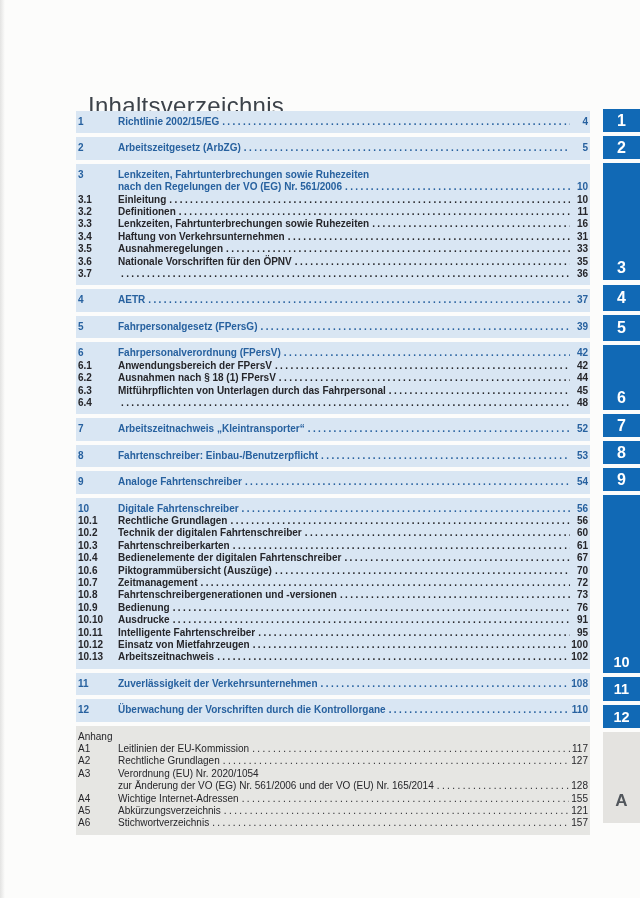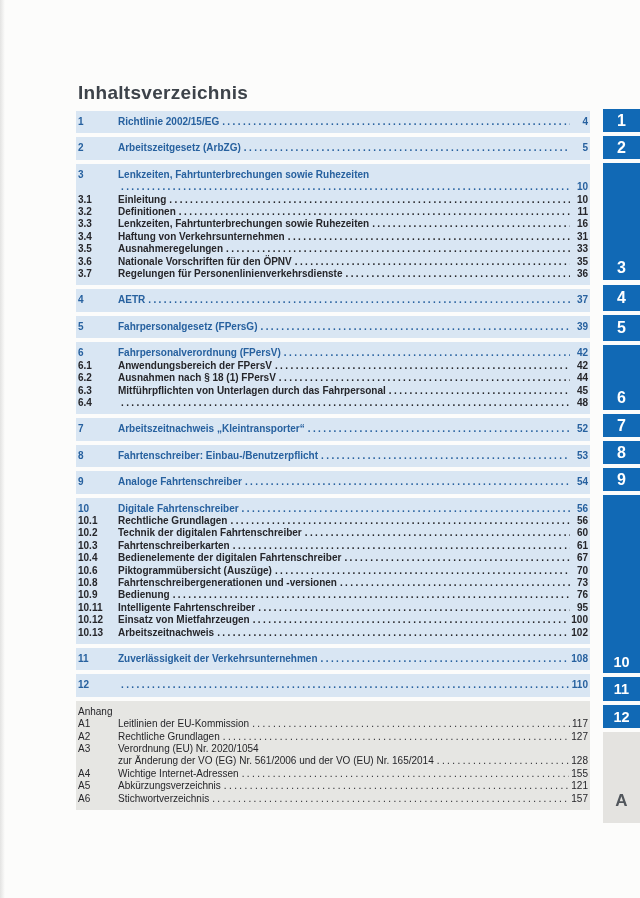--- a/index.html
+++ b/index.html
@@ -6,22 +6,22 @@
   .page {
     position:relative; width:640px; height:898px; overflow:hidden;
     background:#fcfcfb;
     font-family:"Liberation Sans", sans-serif;
   }
   .scan-edge {
     position:absolute; left:0; top:0; bottom:0; width:5px;
     background:linear-gradient(to right, rgba(60,60,60,0.13), rgba(60,60,60,0));
   }
   .page-title {
-    position:absolute; left:78px; top:82px; margin:0;
-    font-size:19px; font-weight:700; letter-spacing:0.3px;
+    position:absolute; left:78px; top:82px; margin:10px;
+    font-size:24px; font-weight:400; letter-spacing:0.3px;
     color:var(--title-text,#3d434a);
   }
   .toc { position:absolute; left:76px; top:111px; width:514px; }
   .block {
     background:var(--row-bg,#d9e6f3);
     padding:5px 2px; margin-bottom:4px;
   }
   .block.gray { background:var(--gray-bg,#e6e6e3); }
   .row {
     display:flex; align-items:baseline;
@@ -78,20 +78,21 @@
           <span class="pg">5</span>
         </div>
       </div>
       <div class="block">
         <div class="row chapter">
           <span class="num">3</span>
           <span class="ttl">Lenkzeiten, Fahrtunterbrechungen sowie Ruhezeiten</span>
         </div>
         <div class="row chapter">
           <span class="num"></span>
+          <span class="ttl">nach den Regelungen der VO (EG) Nr. 561/2006</span>
           <span class="lead"></span>
           <span class="pg">10</span>
         </div>
         <div class="row normal">
           <span class="num">3.1</span>
           <span class="ttl">Einleitung</span>
           <span class="lead"></span>
           <span class="pg">10</span>
         </div>
         <div class="row normal">
@@ -119,21 +120,20 @@
           <span class="pg">33</span>
         </div>
         <div class="row normal">
           <span class="num">3.6</span>
           <span class="ttl">Nationale Vorschriften für den ÖPNV</span>
           <span class="lead"></span>
           <span class="pg">35</span>
         </div>
         <div class="row normal">
           <span class="num">3.7</span>
-          <span class="ttl">Regelungen für Personenlinienverkehrsdienste</span>
           <span class="lead"></span>
           <span class="pg">36</span>
         </div>
       </div>
       <div class="block">
         <div class="row chapter">
           <span class="num">4</span>
           <span class="ttl">AETR</span>
           <span class="lead"></span>
           <span class="pg">37</span>
@@ -233,32 +233,44 @@
           <span class="lead"></span>
           <span class="pg">67</span>
         </div>
         <div class="row normal">
           <span class="num">10.6</span>
           <span class="ttl">Piktogrammübersicht (Auszüge)</span>
           <span class="lead"></span>
           <span class="pg">70</span>
         </div>
         <div class="row normal">
+          <span class="num">10.7</span>
+          <span class="ttl">Zeitmanagement</span>
+          <span class="lead"></span>
+          <span class="pg">72</span>
+        </div>
+        <div class="row normal">
           <span class="num">10.8</span>
           <span class="ttl">Fahrtenschreibergenerationen und -versionen</span>
           <span class="lead"></span>
           <span class="pg">73</span>
         </div>
         <div class="row normal">
           <span class="num">10.9</span>
           <span class="ttl">Bedienung</span>
           <span class="lead"></span>
           <span class="pg">76</span>
         </div>
         <div class="row normal">
+          <span class="num">10.10</span>
+          <span class="ttl">Ausdrucke</span>
+          <span class="lead"></span>
+          <span class="pg">91</span>
+        </div>
+        <div class="row normal">
           <span class="num">10.11</span>
           <span class="ttl">Intelligente Fahrtenschreiber</span>
           <span class="lead"></span>
           <span class="pg">95</span>
         </div>
         <div class="row normal">
           <span class="num">10.12</span>
           <span class="ttl">Einsatz von Mietfahrzeugen</span>
           <span class="lead"></span>
           <span class="pg">100</span>
@@ -274,20 +286,21 @@
         <div class="row chapter">
           <span class="num">11</span>
           <span class="ttl">Zuverlässigkeit der Verkehrsunternehmen</span>
           <span class="lead"></span>
           <span class="pg">108</span>
         </div>
       </div>
       <div class="block">
         <div class="row chapter">
           <span class="num">12</span>
+          <span class="ttl">Überwachung der Vorschriften durch die Kontrollorgane</span>
           <span class="lead"></span>
           <span class="pg">110</span>
         </div>
       </div>
       <div class="block gray">
         <div class="row bold">
           <span class="num">Anhang</span>
           <span class="ttl"></span>
         </div>
         <div class="row bold">

